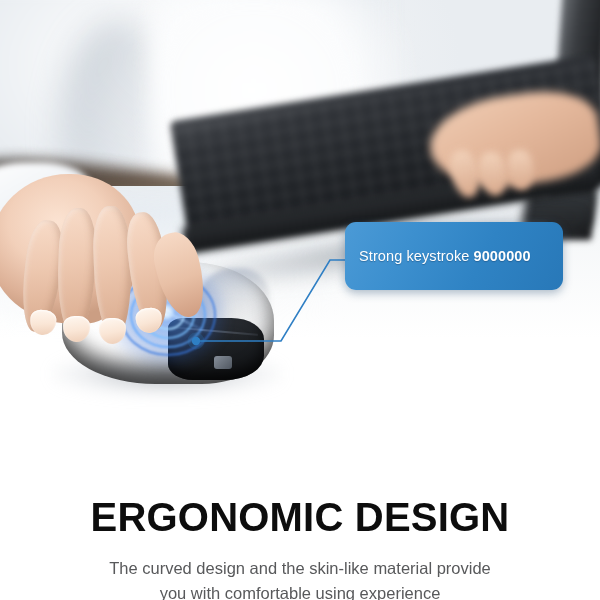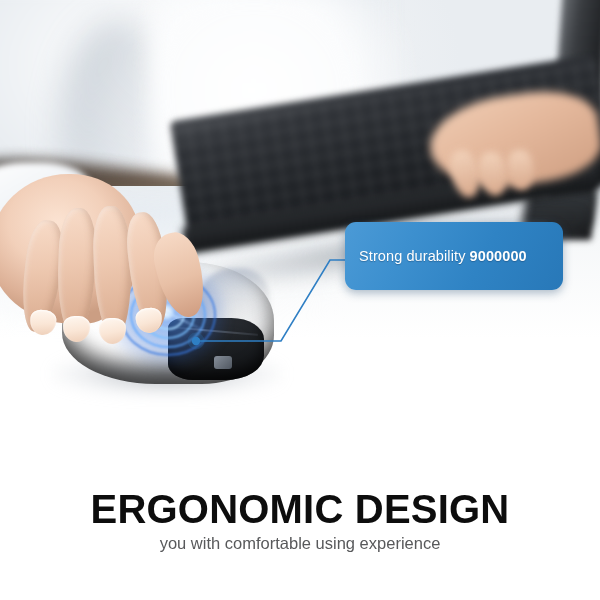--- a/index.html
+++ b/index.html
@@ -345,21 +345,21 @@
 
   
   .textblock {
     position: absolute;
     left: 0; top: 440px;
     width: 600px; height: 160px;
     background: #ffffff;
     text-align: center;
   }
   .headline {
-    margin: 0;
+    margin: 8px;
     padding-top: 47px;
     font-size: 40px;
     font-weight: bold;
     color: #0d0d0d;
     letter-spacing: .2px;
     line-height: 44px;
   }
   .subline {
     margin: 0;
     padding-top: 9px;
@@ -431,24 +431,25 @@
     </div>
 
     <svg class="leader" viewBox="0 0 600 440">
       <polyline points="196,341 281,341 330,260 352,260" fill="none" stroke="#2f7fc4" stroke-width="1.6"></polyline>
       <circle cx="196" cy="341" r="4.2" fill="#2f7fc4"></circle>
       <circle cx="196" cy="341" r="8.5" fill="#2f7fc4" opacity="0.22"></circle>
     </svg>
 
     <div class="badge">
       <div class="badge-text">
-        <span>Strong durability </span><b>9000000</b><br>
+        <span>Strong keystroke </span><b>9000000</b><br>
       </div>
     </div>
 
   </div>
 
   <div class="textblock">
     <h1 class="headline">ERGONOMIC DESIGN</h1>
+    <p class="subline">The curved design and the skin-like material provide</p>
     <p class="subline" style="padding-top:0">you with comfortable using experience</p>
   </div>
 
 </div>
 
 </body></html>

